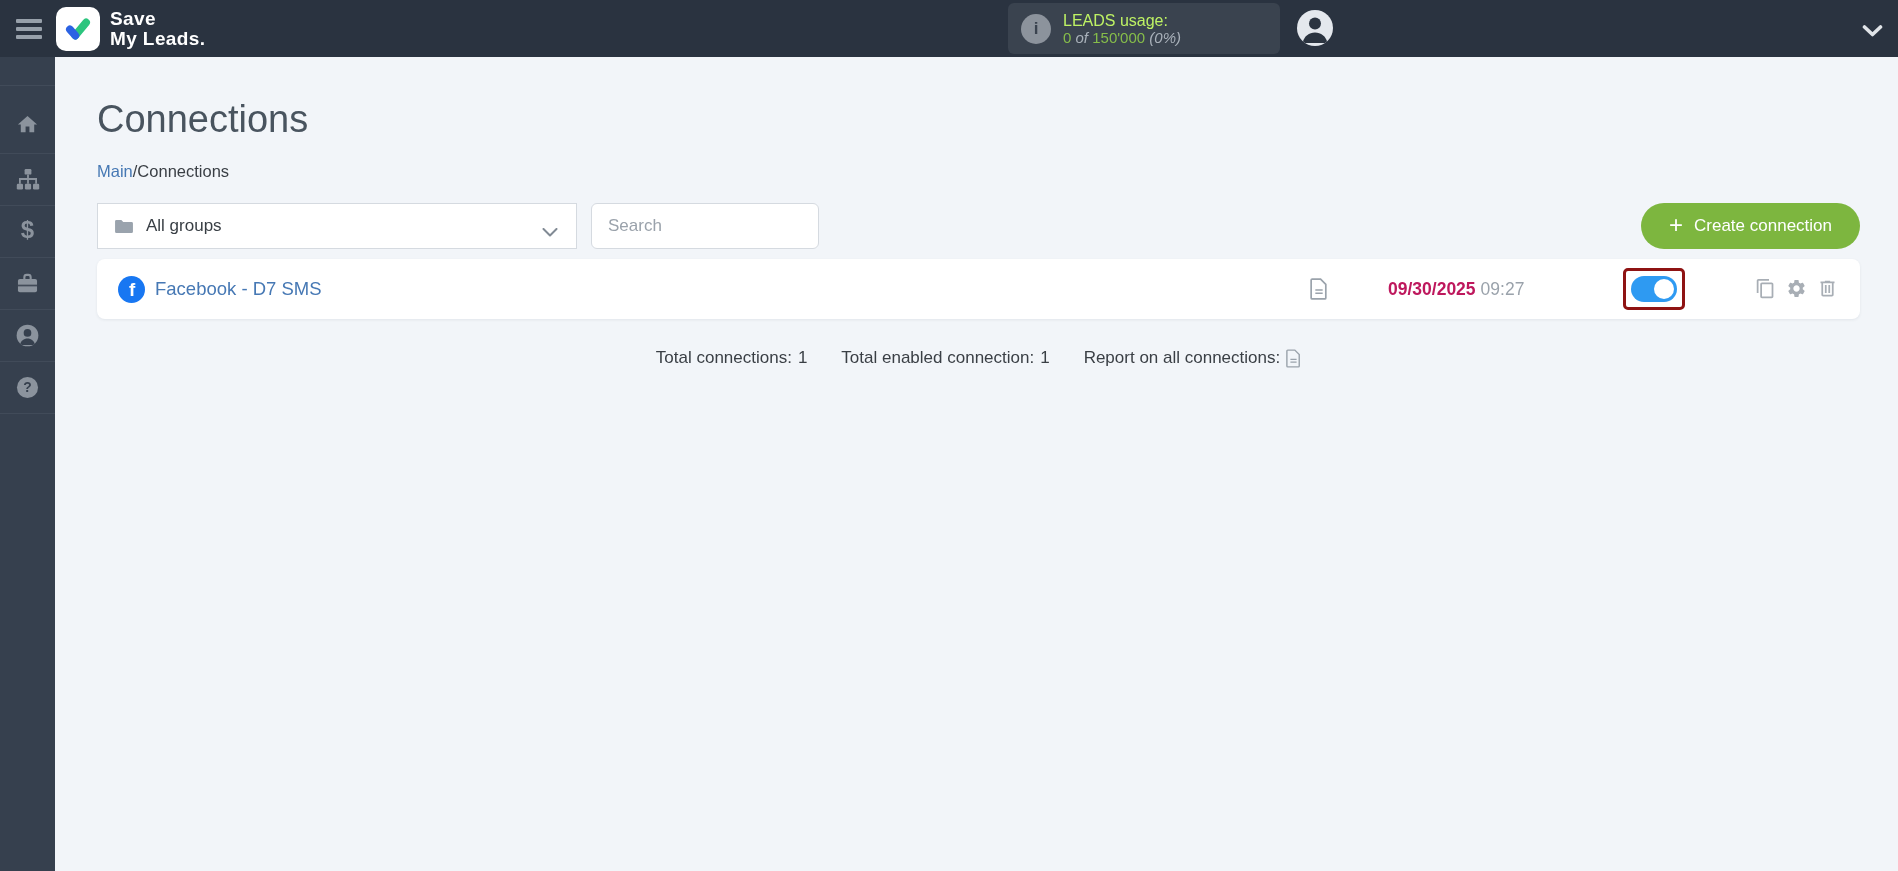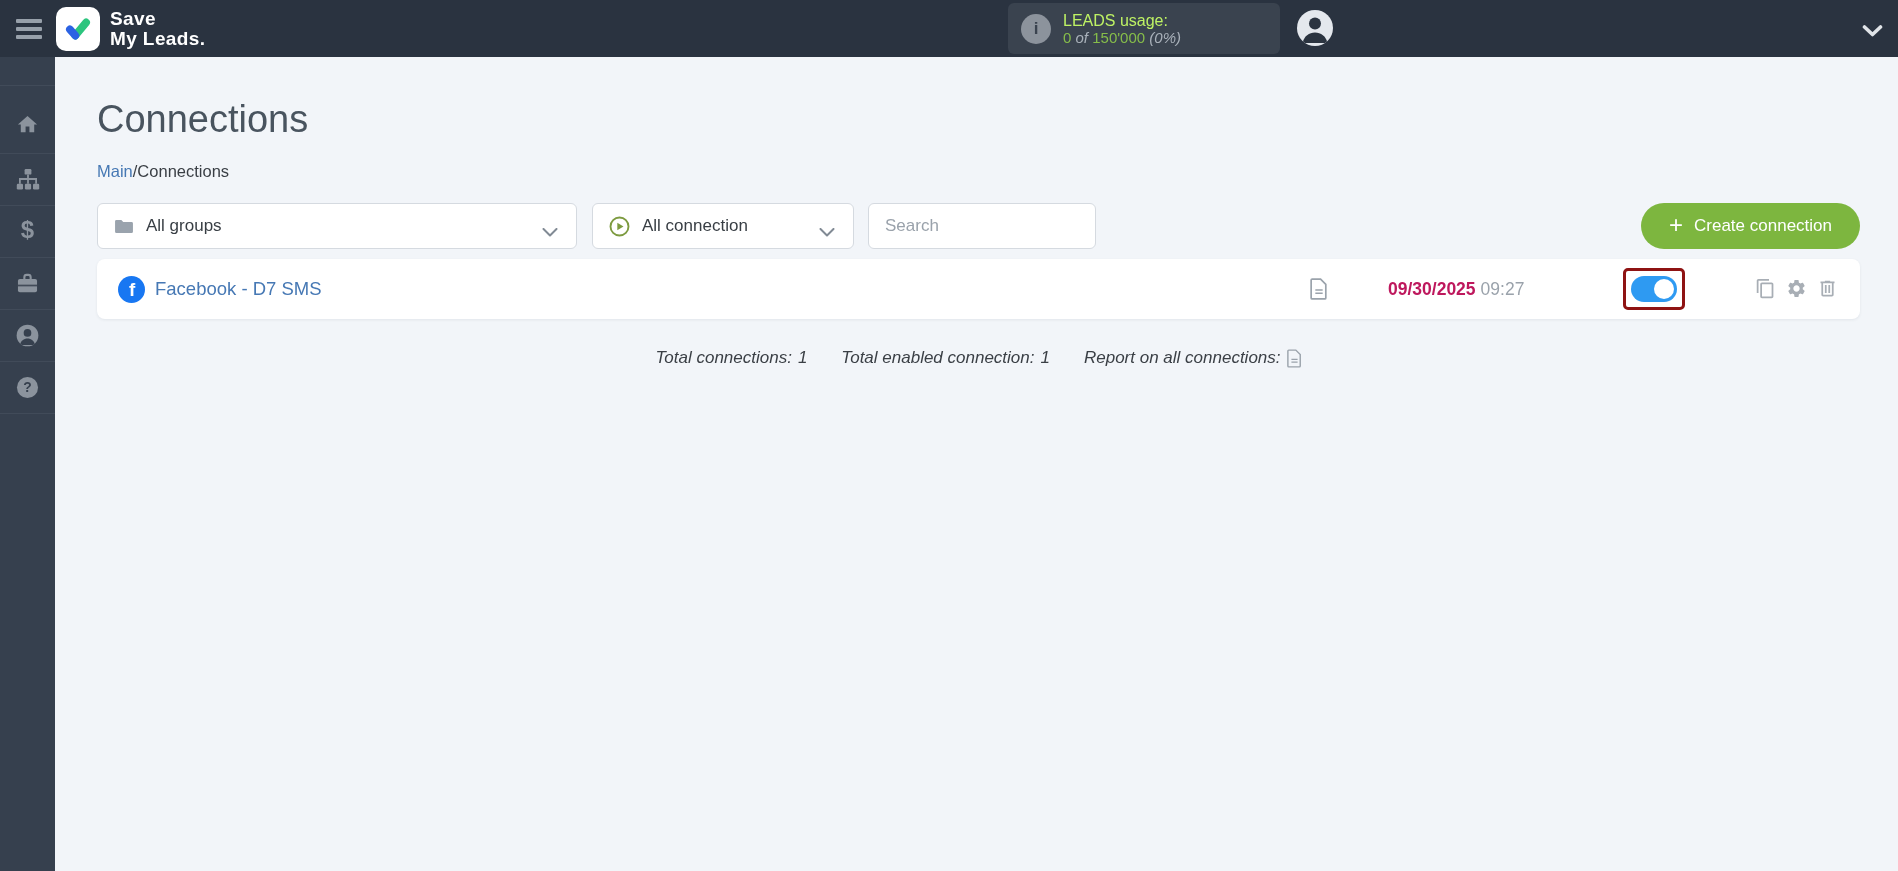--- a/index.html
+++ b/index.html
@@ -32,21 +32,21 @@
   .side-item.first { height:68px; padding-top:10px; }
 
   
   .main { position:absolute; left:55px; top:57px; width:1843px; height:814px; background:#f2f5f9; }
   .content { position:relative; margin:0 38px 0 42px; width:1763px; }
   .page-title { padding-top:40px; font-size:38px; line-height:44px; font-weight:500; color:#49545f; }
   .breadcrumb { margin-top:20px; height:20px; display:flex; font-size:16.5px; color:#3a3f45; align-items:center; }
   .bc-link { color:#4678b4; cursor:pointer; }
 
   .filters { margin-top:22px; height:46px; display:flex; align-items:center; }
-  .dd { height:46px; background:#fff; border:1px solid #d5dae0; border-radius:6px; display:flex; align-items:center; padding:0 16px; position:relative; cursor:pointer; }
+  .dd { height:46px; background:#fff; border:1px solid #d5dae0; border-radius:0; display:flex; align-items:center; padding:0 16px; position:relative; cursor:pointer; }
   .dd-label { font-size:17px; color:#383e44; margin-left:12px; }
   .dd-chev { position:absolute; right:18px; top:19px; }
   .dd-groups { width:480px; }
   .dd-conn { width:262px; margin-left:15px; }
   .search { width:228px; height:46px; margin-left:14px; background:#fff; border:1px solid #d5dae0; border-radius:6px; padding:0 16px; font-size:17px; color:#383e44; font-family:"Liberation Sans",sans-serif; outline:none; }
   .search::placeholder { color:#9aa2ab; }
   .spacer { flex:1; }
   .create-btn { width:219px; height:46px; border:none; border-radius:23px; background:#7db63f; color:#fff; display:flex; align-items:center; justify-content:center; gap:11px; font-size:17px; cursor:pointer; font-family:"Liberation Sans",sans-serif; }
   .create-btn .plus { font-size:24px; font-weight:400; line-height:20px; margin-top:-2px; }
 
@@ -59,21 +59,21 @@
   .row-name { position:absolute; left:58px; top:19px; font-size:18.5px; color:#4678b4; cursor:pointer; }
   .log-icon { position:absolute; left:1213px; top:19px; cursor:pointer; }
   .row-date { position:absolute; left:1291px; top:20px; font-size:17.5px; }
   .row-date .d { font-weight:700; color:#be185d; } .row-date .t { color:#9aa2ab; margin-left:5px; }
   .toggle-hl { position:absolute; left:1526px; top:9px; width:62px; height:42px; border:3px solid #8e1313; border-radius:5px; display:flex; align-items:center; justify-content:center; }
   .toggle { width:46px; height:26px; border-radius:13px; background:#2e9af2; position:relative; cursor:pointer; }
   .knob { position:absolute; right:3px; top:3px; width:20px; height:20px; border-radius:50%; background:#fff; }
   .row-actions { position:absolute; left:1658px; top:19px; display:flex; gap:10px; }
   .act { width:21px; height:21px; cursor:pointer; }
 
-  .totals { margin-top:29px; display:flex; justify-content:center; gap:34px; font-size:17px; color:#3a3f45; align-items:center;font-style:italic; }
+  .totals { margin-top:29px; display:flex; justify-content:center; gap:34px; font-size:17px; color:#3a3f45; align-items:center; }
   .tot-item { display:flex; gap:6px; align-items:center; }
 </style>
 </head>
 <body>
 
 <div class="topbar">
   <div class="hamburger">
     <div class="bar"></div>
       <div class="bar"></div>
       <div class="bar"></div>
@@ -194,32 +194,20 @@
           <path d="M1 3.5A1.5 1.5 0 0 1 2.5 2h5.2l2 2.2h8.8A1.5 1.5 0 0 1 20 5.7V14.5a1.5 1.5 0 0 1-1.5 1.5h-16A1.5 1.5 0 0 1 1 14.5z" fill="#9aa3ad"></path>
         </svg>
         <span class="dd-label">All groups</span>
         <span class="dd-chev">
           <svg width="16" height="9" viewBox="0 0 16 9">
               <polyline points="1.5,1 8,7.5 14.5,1" fill="none" stroke="#818a94" stroke-width="2" stroke-linecap="round" stroke-linejoin="round"></polyline>
             </svg>
         </span>
       </div>
 
-      <div class="dd dd-conn">
-        <svg width="21" height="21" viewBox="0 0 21 21">
-          <circle cx="10.5" cy="10.5" r="9" fill="none" stroke="#7d9b40" stroke-width="1.9"></circle>
-          <path d="M8.3 6.7v7.6l6.2-3.8z" fill="#7d9b40"></path>
-        </svg>
-        <span class="dd-label">All connection</span>
-        <span class="dd-chev">
-          <svg width="16" height="9" viewBox="0 0 16 9">
-              <polyline points="1.5,1 8,7.5 14.5,1" fill="none" stroke="#818a94" stroke-width="2" stroke-linecap="round" stroke-linejoin="round"></polyline>
-            </svg>
-        </span>
-      </div>
 
       <input class="search" type="text" placeholder="Search" style="">
 
       <div class="spacer"></div>
 
       <button class="create-btn">
         <span class="plus">+</span>
         <span>Create connection</span>
       </button>
     </div>

